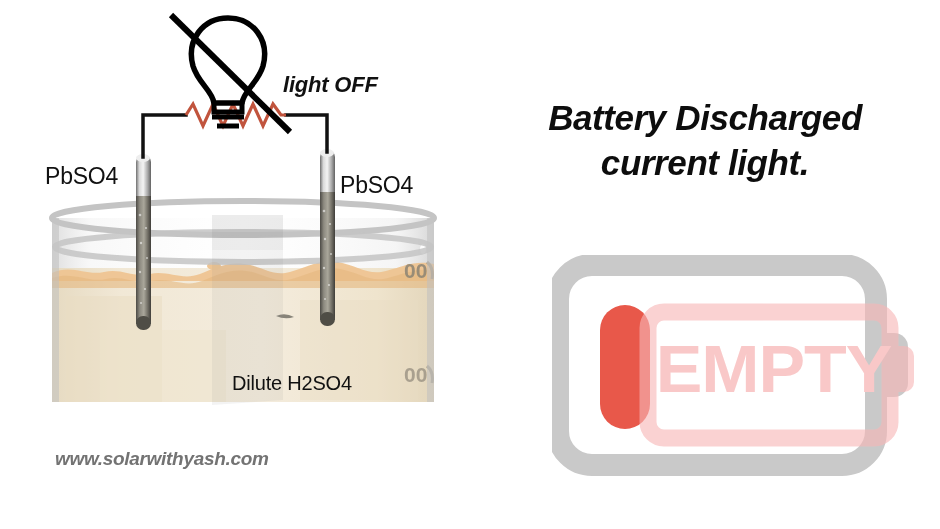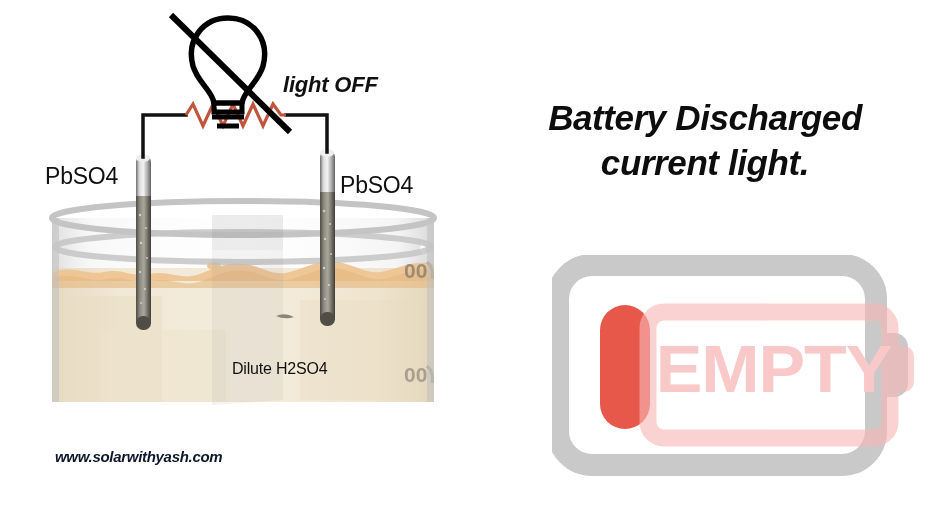--- a/index.html
+++ b/index.html
@@ -41,36 +41,36 @@
   }
   #label-pbso4-left {
     left: 45px; top: 163px;
     font-size: 23px;
   }
   #label-pbso4-right {
     left: 340px; top: 172px;
     font-size: 23px;
   }
   #label-electrolyte {
-    left: 232px; top: 360px;
-    font-size: 16px;
+    left: 232px; top: 372px;
+    font-size: 20px;
   }
   #label-light-off {
     left: 283px; top: 72px;
     font-size: 22px;
     font-style: italic;
     font-weight: bold;
   }
   #label-website {
     position: absolute;
     left: 55px; top: 448px;
-    font-size: 15px;
+    font-size: 19px;
     font-style: italic;
     font-weight: bold;
-    color: #0f172a;
+    color: #737373;
     white-space: nowrap;
     letter-spacing: -0.3px;
   }
 
   
   #right-panel {
     position: absolute;
     left: 470px; top: 0;
     width: 470px; height: 420px;
   }

